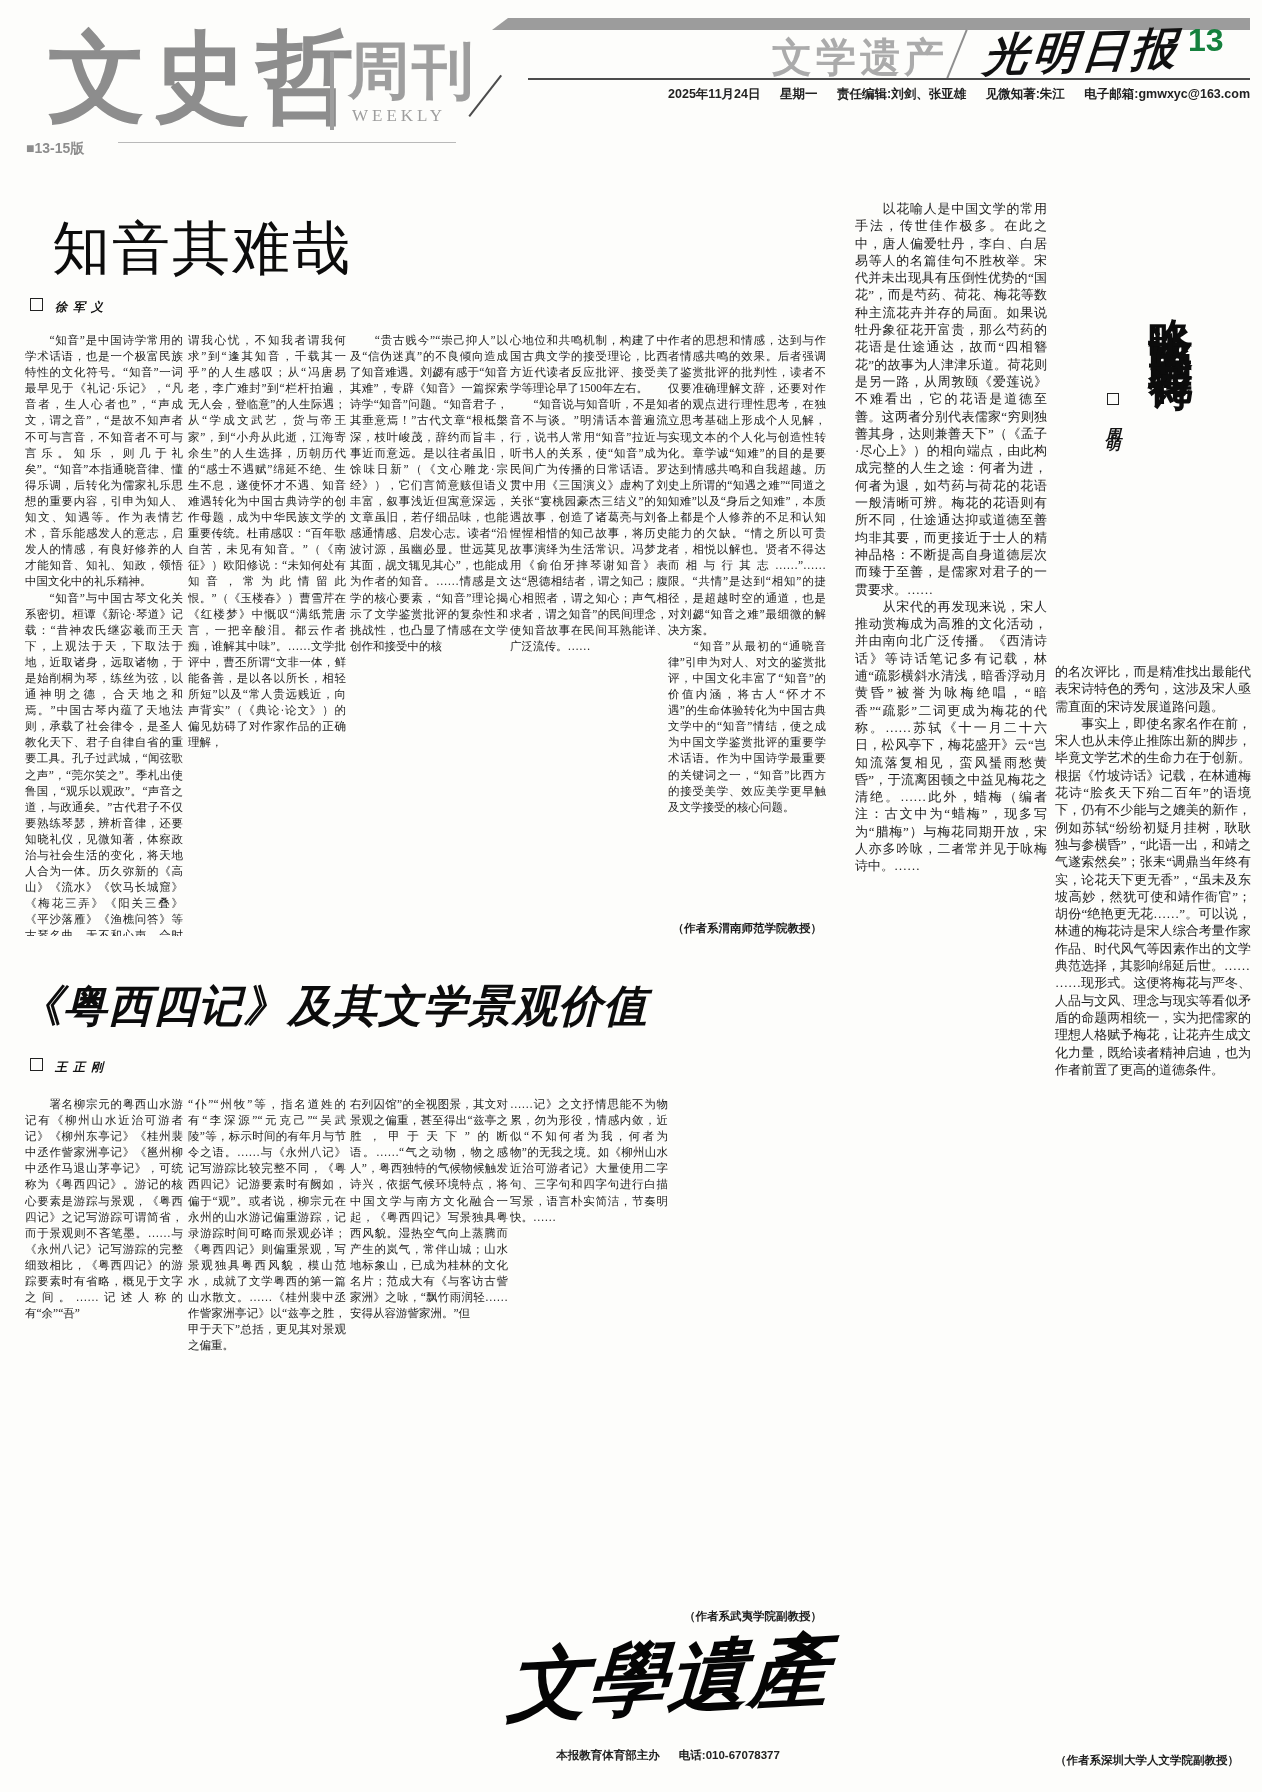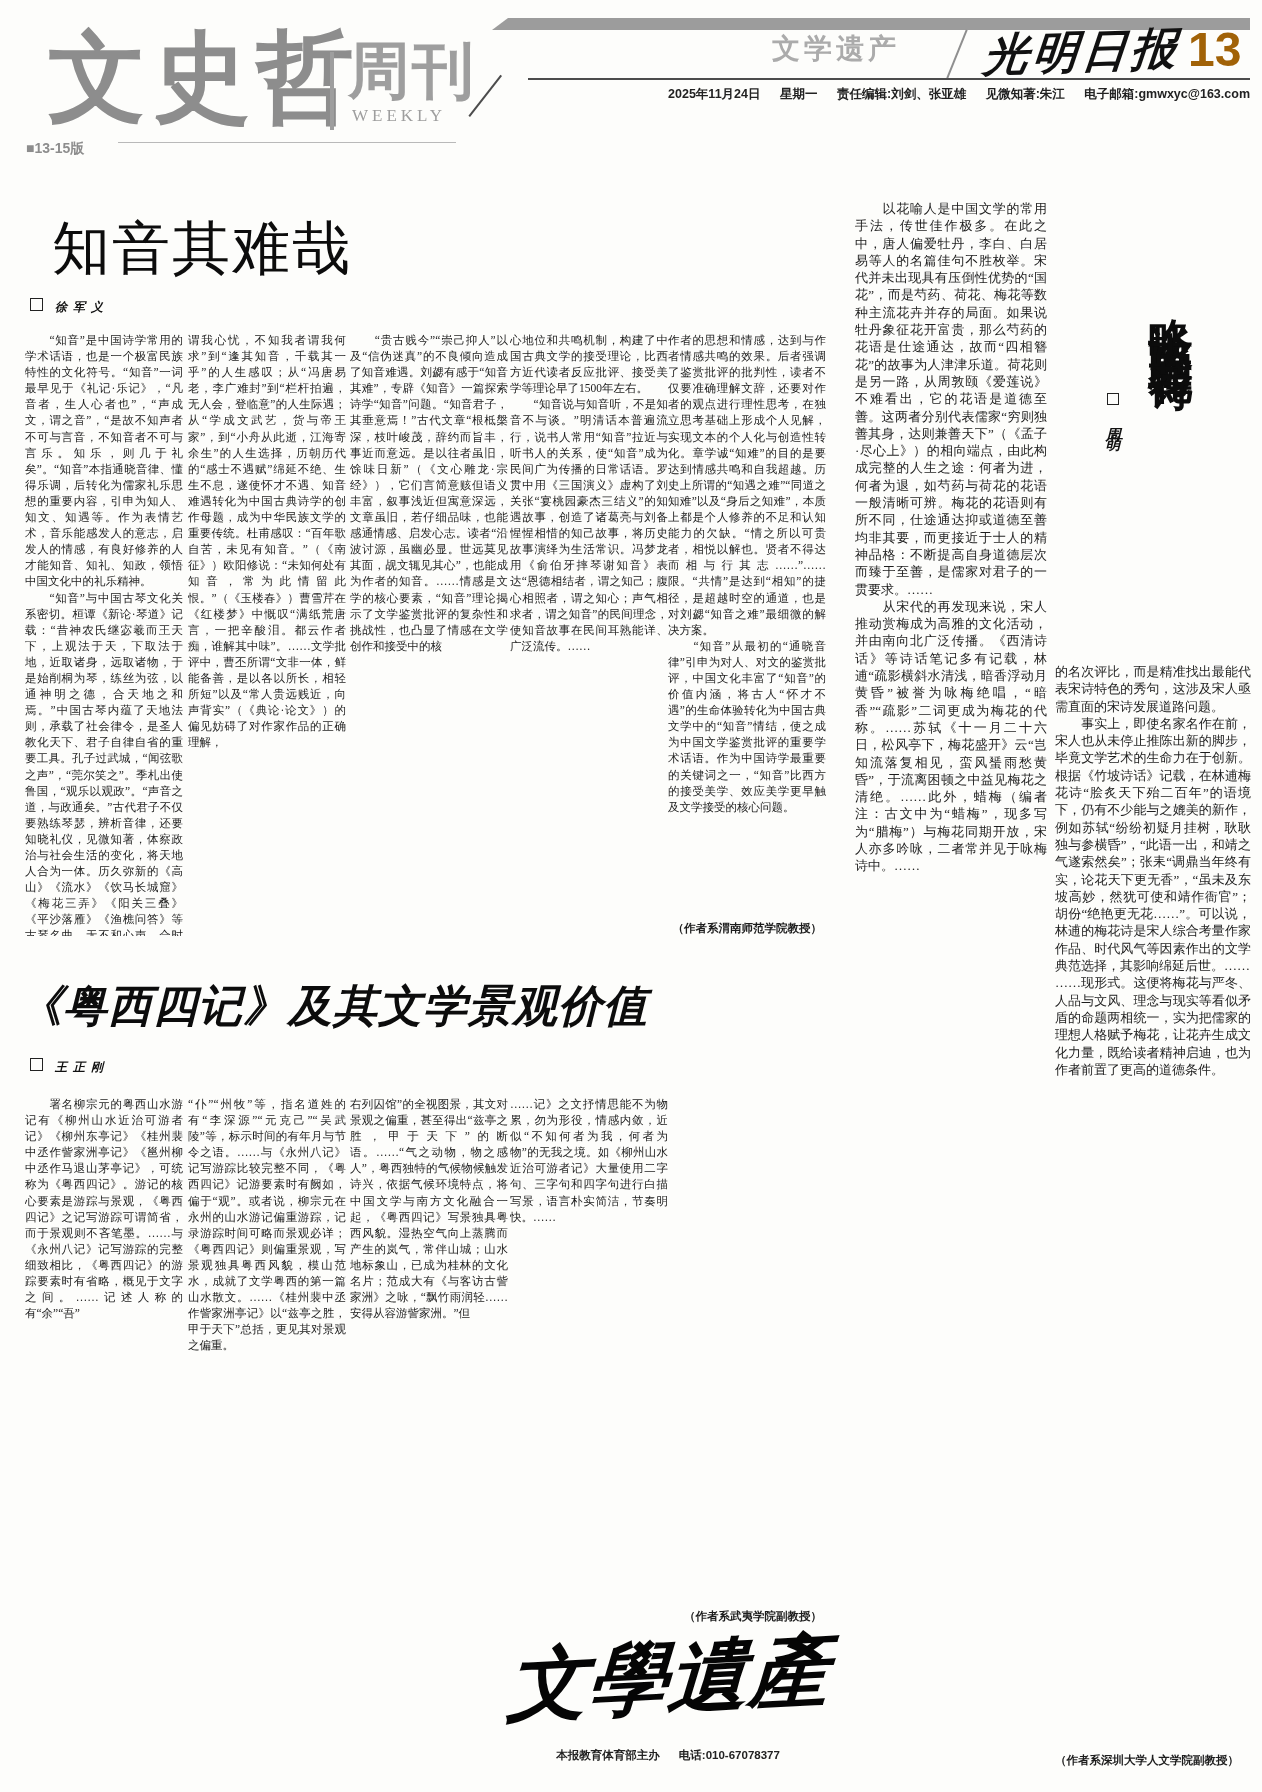--- a/index.html
+++ b/index.html
@@ -8,26 +8,26 @@
   .abs{position:absolute;}
   
   .topbar{left:492px;top:18px;width:758px;height:12px;background:#9c9c9c;
           clip-path:polygon(16px 0,100% 0,100% 100%,0 100%);}
   .mh-title{left:48px;top:28px;font-size:98px;line-height:100px;font-weight:900;color:#8d8d8d;letter-spacing:6px;}
   .mh-divider{left:330px;top:52px;width:4px;height:78px;background:#9e9e9e;}
   .mh-sub{left:348px;top:40px;font-size:62px;line-height:62px;font-weight:700;color:#9e9e9e;letter-spacing:2px;}
   .mh-en{left:352px;top:106px;font-size:17px;letter-spacing:4px;color:#9e9e9e;font-family:"Liberation Serif",serif;text-align:center;}
   .pages-tag{left:26px;top:140px;font-size:14px;font-weight:700;color:#8d8d8d;font-family:"Liberation Sans",sans-serif;}
   .pages-rule{left:118px;top:142px;width:338px;height:1px;background:#b9b9b9;}
-  .section-title{left:772px;top:30px;font-size:28px;font-weight:900;color:#ababab;letter-spacing:4px;
+  .section-title{left:772px;top:30px;font-size:40px;font-weight:900;color:#ababab;letter-spacing:4px;
                  font-family:"Liberation Sans",sans-serif;}
   .section-slash{left:956px;top:28px;width:2px;height:52px;background:#8f8f8f;transform:rotate(22deg);}
   .paper-name{left:984px;top:22px;font-size:45px;font-weight:900;font-style:italic;letter-spacing:4px;
               transform:skewX(-7deg) rotate(-2deg);color:#111;}
-  .page-num{left:1188px;top:22px;font-size:48px;font-weight:700;color:#a16207;font-family:"Liberation Sans",sans-serif;}
+  .page-num{left:1188px;top:22px;font-size:32px;font-weight:700;color:#15803d;font-family:"Liberation Sans",sans-serif;}
   .date-rule{left:528px;top:78px;width:722px;height:2px;background:#4c4c4c;}
   .date-diag{left:500px;top:76px;width:2px;height:52px;background:#4c4c4c;transform:rotate(38deg);transform-origin:top right;}
   .dateline{left:520px;top:86px;width:730px;text-align:right;font-size:12.5px;font-weight:700;color:#222;
             font-family:"Liberation Sans",sans-serif;}
   .dateline span{margin-left:16px;}
   
   .a1-title{left:52px;top:216px;font-size:58px;line-height:66px;font-weight:400;letter-spacing:2px;color:#0c0c0c;}
   .byline{font-size:12px;font-style:italic;font-weight:700;color:#111;letter-spacing:6px;}
   .byline .bx{display:inline-block;width:11px;height:11px;border:1.5px solid #222;margin-right:12px;}
   .a1-byline{left:30px;top:298px;}

